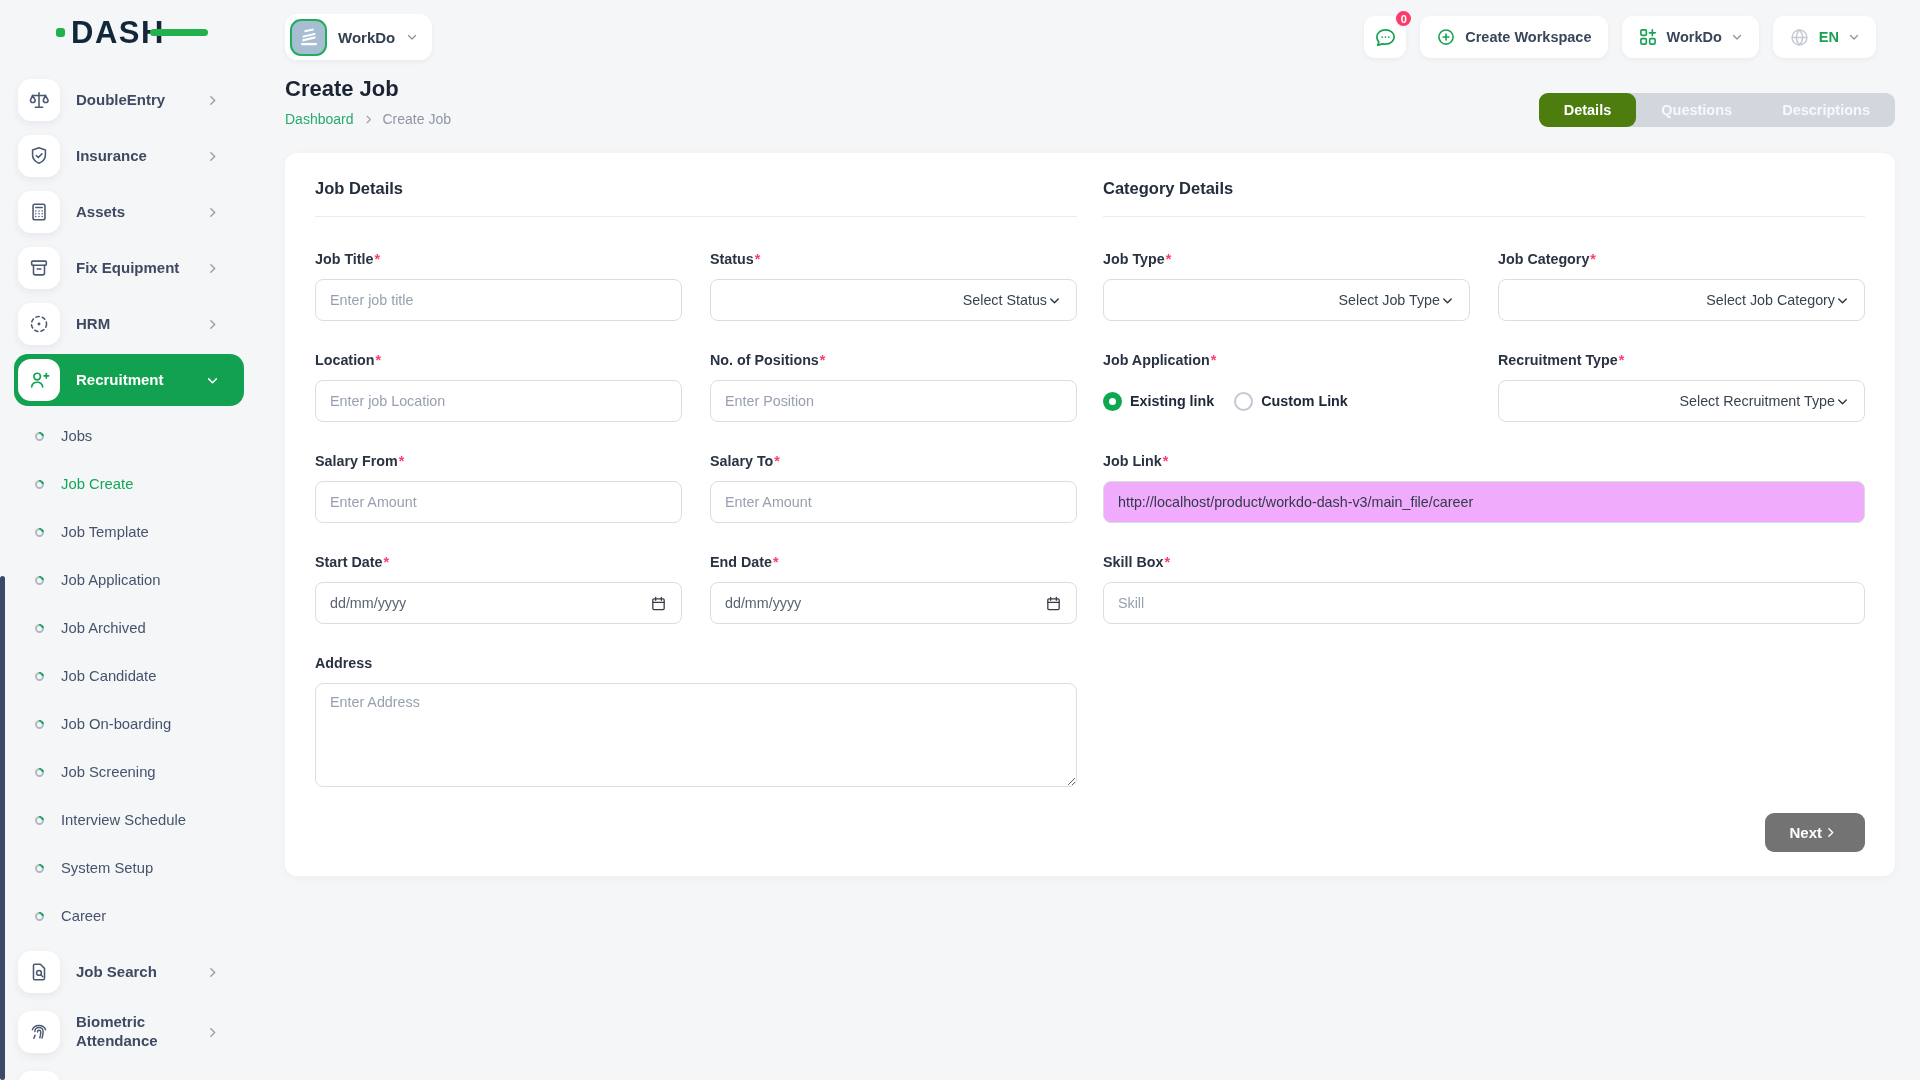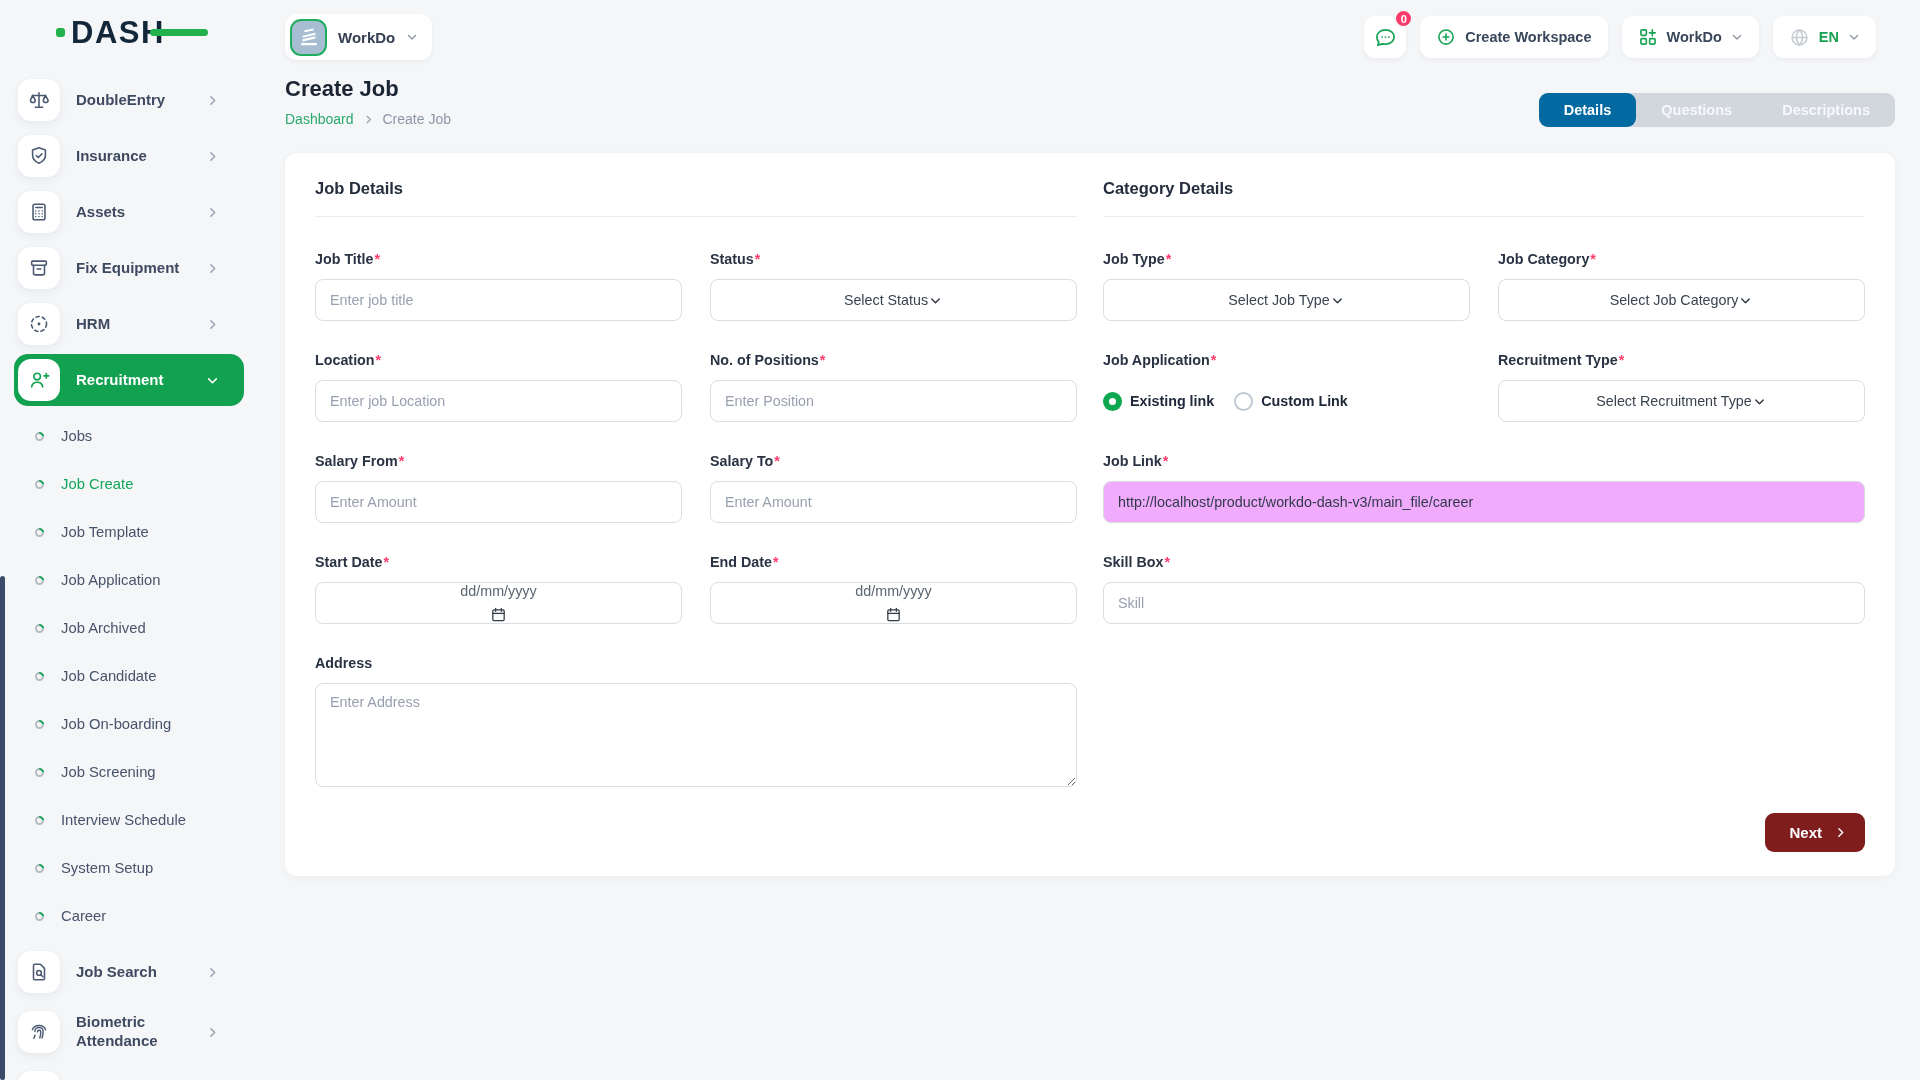--- a/index.html
+++ b/index.html
@@ -61,49 +61,49 @@
   .lang { color:#17a253; font-weight:700; }
 
   .page-head { display:flex; align-items:flex-end; justify-content:space-between; padding:16px 25px 0 27px; }
   h1 { margin:0; font-size:22px; font-weight:700; color:#1b2433; }
   .breadcrumb { margin-top:9px; font-size:14px; display:flex; align-items:center; gap:9px; }
   .bc-link { color:#2aa96e; cursor:pointer; text-decoration:none; }
   .bc-sep { color:#9aa2b0; display:flex; }
   .bc-cur { color:#8e96a5; }
   .tabs { display:flex; background:#d2d7dd; border-radius:9px; }
   .tab { padding:9px 25px; font-size:14.5px; font-weight:600; color:#f6f8fa; cursor:pointer; border-radius:9px; }
-  .tab.active { background:#0369a1; color:#fff; }
+  .tab.active { background:#4d7c0f; color:#fff; }
 
   .card { margin:26px 25px 0 27px; background:#fff; border-radius:12px; box-shadow:0 2px 8px rgba(25,39,62,.04);
           padding:26px 30px 24px; display:flex; flex-direction:column; }
   .cols { display:grid; grid-template-columns:1fr 1fr; column-gap:26px; }
   .sec-title { margin:0; font-size:16.5px; font-weight:700; color:#232d3c; padding-bottom:18px; border-bottom:1px solid #e9ebef; }
   .sec-body { padding-top:34px; }
   .grid2 { display:grid; grid-template-columns:1fr 1fr; column-gap:28px; row-gap:31px; }
   .full { grid-column:1 / -1; }
   .flabel { display:block; font-size:14.3px; font-weight:700; color:#2a3343; margin-bottom:12px; }
   .req { color:#fb3e6e; margin-left:1px; }
   .control { height:42px; border:1px solid #d9dee4; border-radius:8px; display:flex; align-items:center;
              padding:0 14px; background:#fff; font-size:14.3px; width:100%; }
   input.control { outline:none; color:#303a49; font-family:inherit; }
   input.control::placeholder { color:#98a0b0; }
-  .select { justify-content:center; color:#39434f; cursor:pointer; }
-  .datebox { justify-content:space-between; color:#5a6472; cursor:text;flex-direction:column; }
+  .select { justify-content:flex-end; color:#39434f; cursor:pointer; }
+  .datebox { justify-content:space-between; color:#5a6472; cursor:text; }
   .disabled-input { background:#f0abfc; border-color:#d7dce1; color:#414c5a; }
   textarea.control { height:104px; padding:10px 14px; resize:both; color:#3b82f6; font-family:inherit; outline:none; }
   textarea.control::placeholder { color:#98a0b0; }
   .radio-row { display:flex; align-items:center; gap:20px; height:42px; }
   .radio { display:flex; align-items:center; gap:8px; font-size:14.3px; font-weight:600; color:#20293a; cursor:pointer; }
   .rdot { width:19px; height:19px; border-radius:50%; position:relative; flex:0 0 auto; }
   .rdot.on { background:#0ca84f; }
   .rdot.on::after { content:""; position:absolute; left:6px; top:6px; width:7px; height:7px; border-radius:50%; background:#fff; }
   .rdot.off { background:#fff; border:2px solid #c2c9d4; }
   .card-actions { display:flex; justify-content:flex-end; margin-top:26px; }
-  .btn-next { display:flex; align-items:center; gap:12px; background:#7f1d1d; color:#fff; border:none;
-              border-radius:9px; padding:11px 18px 11px 24px; font-size:15px; font-weight:600;
+  .btn-next { display:flex; align-items:center; gap:2px; background:#737373; color:#fff; border:none;
+              border-radius:9px; padding:11px 28px 11px 24px; font-size:15px; font-weight:600;
               font-family:inherit; cursor:pointer; }
 </style>
 </head>
 <body>
 
 <div class="app">
 
   <aside class="sidebar">
     <div class="logo">
       <span class="logo-dot"></span>

